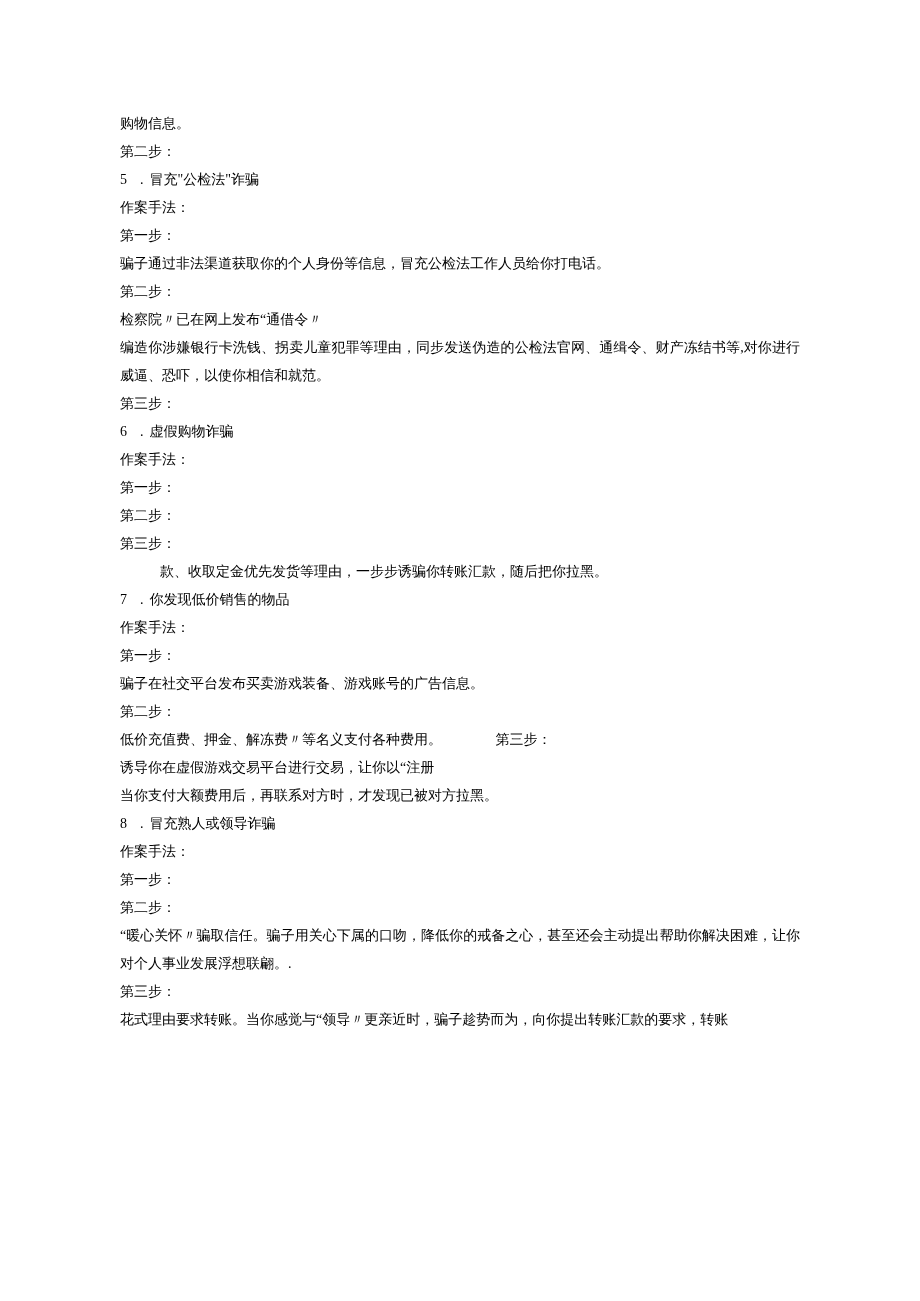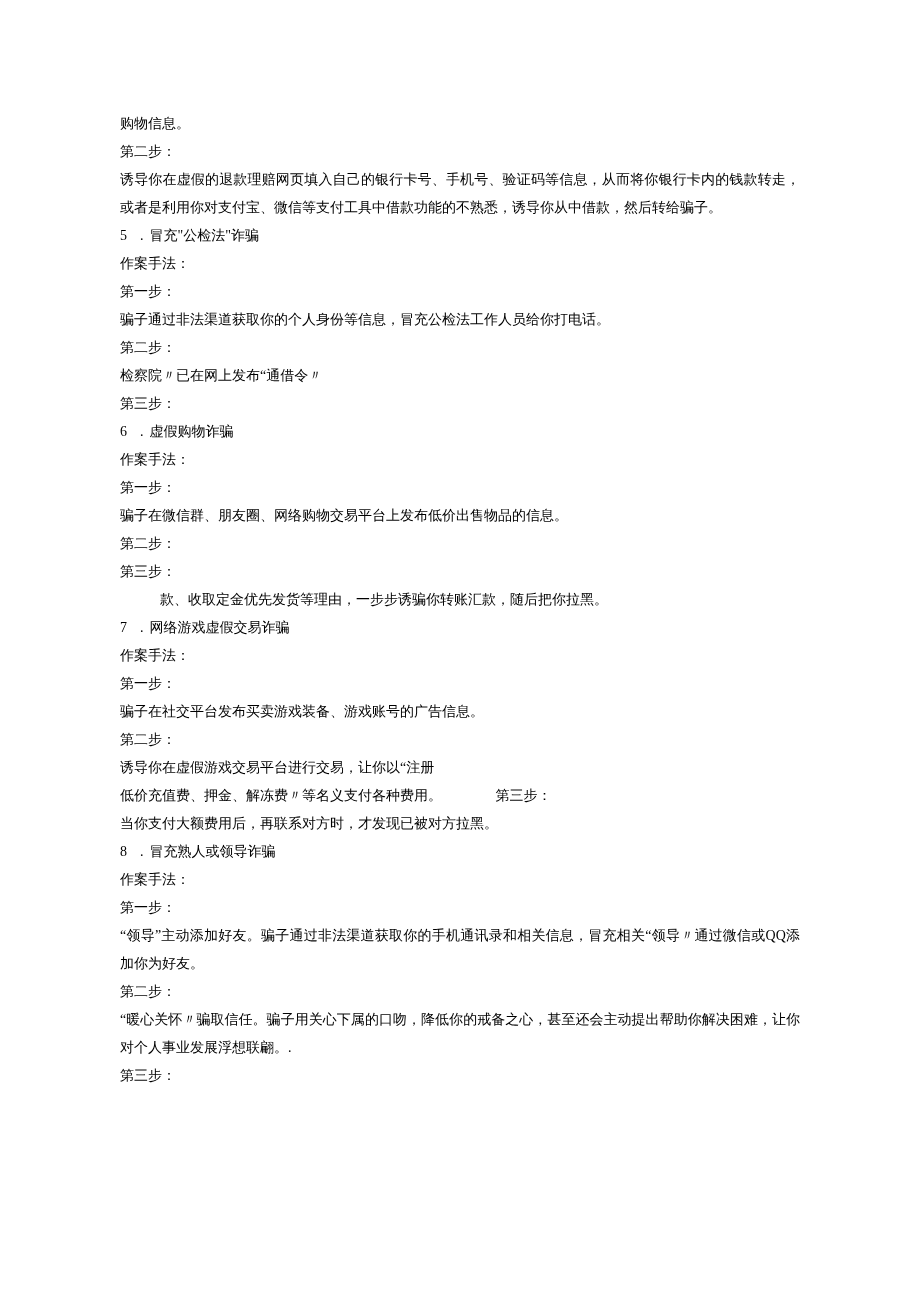--- a/index.html
+++ b/index.html
@@ -37,67 +37,66 @@
     margin-left: 50px;
   }
 </style>
 </head>
 <body>
 
 <div class="page">
 
   <p class="para">购物信息。</p>
   <p class="para">第二步：</p>
-  <p class="para">诱导你在虚假的退款理赔网页填入自己的银行卡号、手机号、验证码等信息，从而将你银行卡内的钱款转走，或者是利用你对支付宝、微信等支付工具中借款功能的不熟悉，诱导你从中借款，然后转给骗子。</p>
 
   <p class="para num-line">
     <span class="num">5</span>
     <span class="dot">.</span>
     <span>冒充"公检法"诈骗</span>
   </p>
   <p class="para">作案手法：</p>
   <p class="para">第一步：</p>
   <p class="para">骗子通过非法渠道获取你的个人身份等信息，冒充公检法工作人员给你打电话。</p>
   <p class="para">第二步：</p>
   <p class="para">检察院〃已在网上发布“通借令〃</p>
+  <p class="para">编造你涉嫌银行卡洗钱、拐卖儿童犯罪等理由，同步发送伪造的公检法官网、通缉令、财产冻结书等,对你进行威逼、恐吓，以使你相信和就范。</p>
   <p class="para">第三步：</p>
 
   <p class="para num-line">
     <span class="num">6</span>
     <span class="dot">.</span>
     <span>虚假购物诈骗</span>
   </p>
   <p class="para">作案手法：</p>
   <p class="para">第一步：</p>
-  <p class="para">骗子在微信群、朋友圈、网络购物交易平台上发布低价出售物品的信息。</p>
   <p class="para">第二步：</p>
   <p class="para">第三步：</p>
   <p class="para indent">款、收取定金优先发货等理由，一步步诱骗你转账汇款，随后把你拉黑。</p>
 
   <p class="para num-line">
     <span class="num">7</span>
     <span class="dot">.</span>
-    <span>网络游戏虚假交易诈骗</span>
+    <span>你发现低价销售的物品</span>
   </p>
   <p class="para">作案手法：</p>
   <p class="para">第一步：</p>
   <p class="para">骗子在社交平台发布买卖游戏装备、游戏账号的广告信息。</p>
   <p class="para">第二步：</p>
-  <p class="para">诱导你在虚假游戏交易平台进行交易，让你以“注册</p>
   <p class="para">
     <span>低价充值费、押金、解冻费〃等名义支付各种费用。</span>
     <span class="inline-step">第三步：</span>
   </p>
+  <p class="para">诱导你在虚假游戏交易平台进行交易，让你以“注册</p>
   <p class="para">当你支付大额费用后，再联系对方时，才发现已被对方拉黑。</p>
 
   <p class="para num-line">
     <span class="num">8</span>
     <span class="dot">.</span>
     <span>冒充熟人或领导诈骗</span>
   </p>
   <p class="para">作案手法：</p>
   <p class="para">第一步：</p>
-  <p class="para">“领导”主动添加好友。骗子通过非法渠道获取你的手机通讯录和相关信息，冒充相关“领导〃通过微信或QQ添加你为好友。</p>
   <p class="para">第二步：</p>
   <p class="para">“暖心关怀〃骗取信任。骗子用关心下属的口吻，降低你的戒备之心，甚至还会主动提出帮助你解决困难，让你对个人事业发展浮想联翩。.</p>
   <p class="para">第三步：</p>
+  <p class="para">花式理由要求转账。当你感觉与“领导〃更亲近时，骗子趁势而为，向你提出转账汇款的要求，转账</p>
 
 </div>
 
 </body></html>

